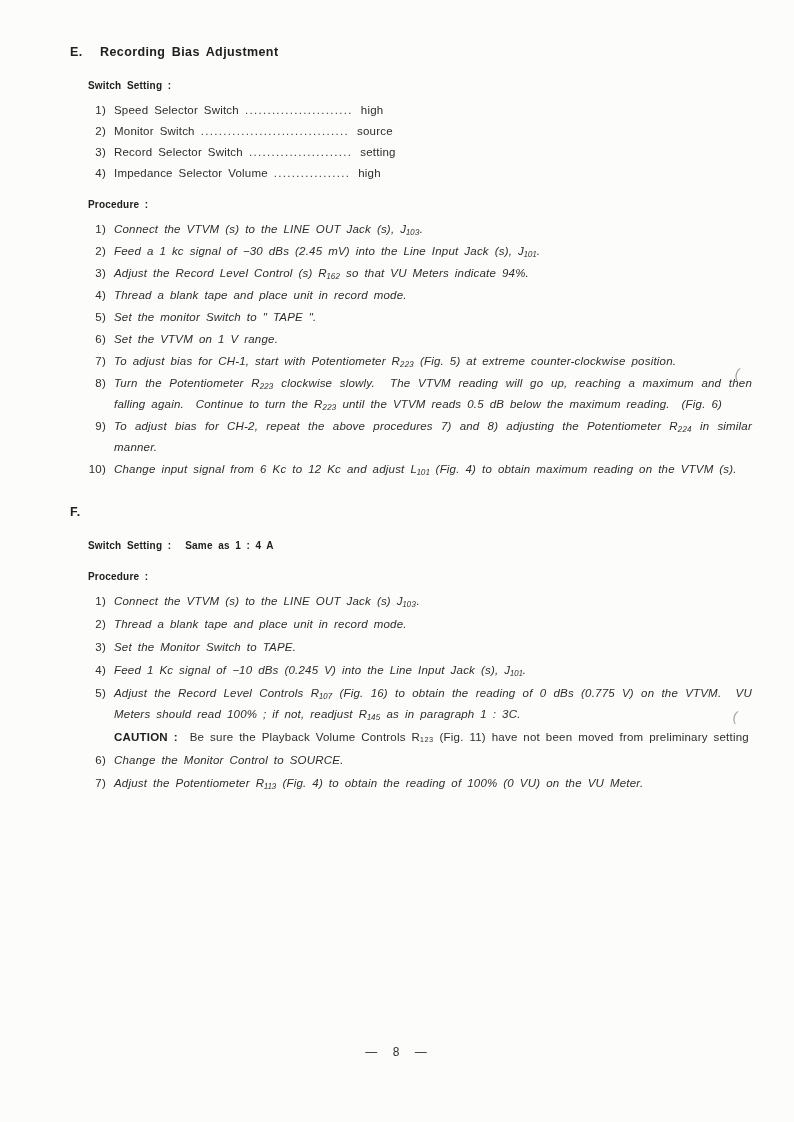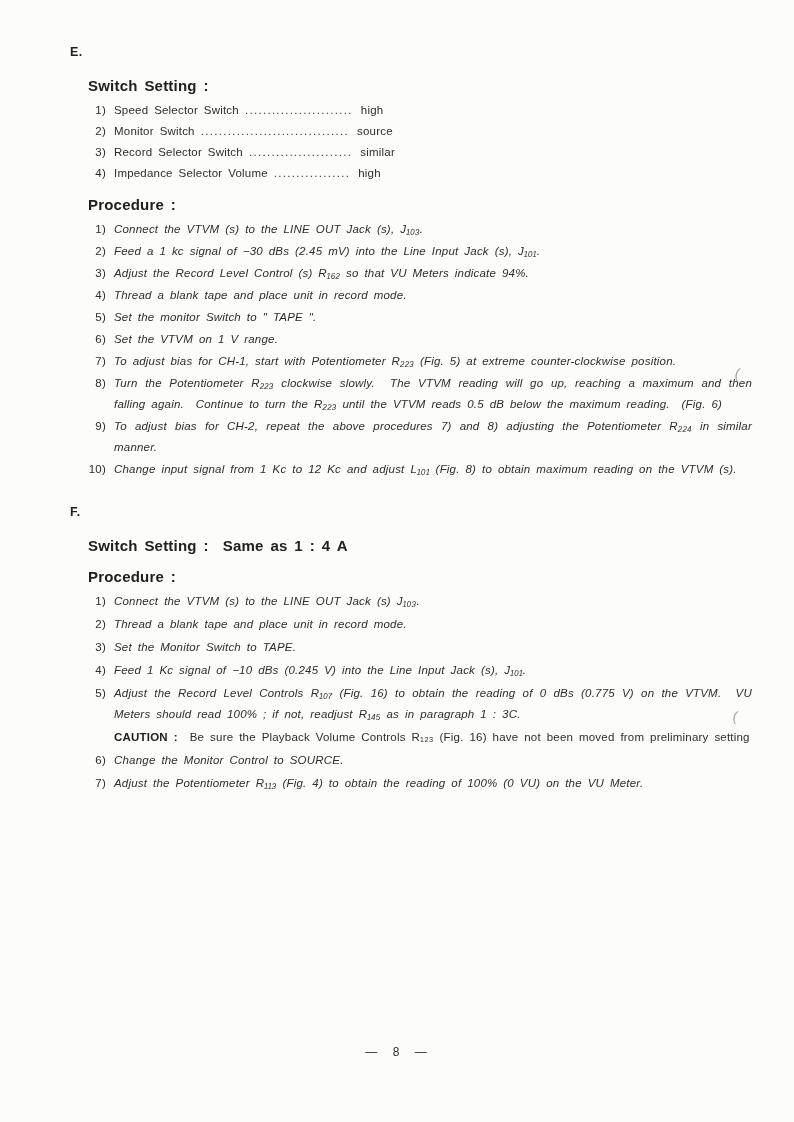--- a/index.html
+++ b/index.html
@@ -25,21 +25,21 @@
     display: flex;
     gap: 14px;
     font-size: 12.5px;
     font-weight: bold;
     color: #202020;
     letter-spacing: 0.4px;
   }
   .sec-letter { flex: none; min-width: 16px; }
   .sec-body { margin-left: 18px; }
   .sub-heading {
-    font-size: 15px;
+    font-size: 10px;
     font-weight: bold;
     color: #202020;
     margin-top: 12px;
     margin-bottom: 4px;
     display: flex;
     gap: 14px;
   }
   .sub-heading.proc { margin-top: 10px; margin-bottom: 4px; }
   .sw-list { margin-bottom: 2px; }
   .sw-row {
@@ -102,20 +102,21 @@
   .artifact.a2 { left: 733px; top: 706px; transform: rotate(12deg); }
 </style>
 </head>
 <body>
 
 <div class="sheet">
 
   <section class="section sec-e">
     <h2 class="sec-heading">
       <span class="sec-letter">E.</span>
+      <span class="sec-title">Recording Bias Adjustment</span>
     </h2>
 
     <div class="sec-body">
       <h3 class="sub-heading">
         <span>Switch Setting :</span>
       </h3>
 
       <div class="sw-list">
         <div class="sw-row">
           <span class="num">1)</span>
@@ -126,21 +127,21 @@
         <div class="sw-row">
           <span class="num">2)</span>
           <span class="lbl">Monitor Switch</span>
           <span class="dots">.................................</span>
           <span class="val">source</span>
         </div>
         <div class="sw-row">
           <span class="num">3)</span>
           <span class="lbl">Record Selector Switch</span>
           <span class="dots">.......................</span>
-          <span class="val">similar</span>
+          <span class="val">setting</span>
         </div>
         <div class="sw-row">
           <span class="num">4)</span>
           <span class="lbl">Impedance Selector Volume</span>
           <span class="dots">.................</span>
           <span class="val">high</span>
         </div>
       </div>
 
       <h3 class="sub-heading proc">
@@ -179,21 +180,21 @@
         <div class="proc-row">
           <span class="num">8)</span>
           <div class="txt">Turn the Potentiometer R₂₂₃ clockwise slowly.  The VTVM reading will go up, reaching a maximum and then falling again.  Continue to turn the R₂₂₃ until the VTVM reads 0.5 dB below the maximum reading.  (Fig. 6)</div>
         </div>
         <div class="proc-row">
           <span class="num">9)</span>
           <div class="txt">To adjust bias for CH-2, repeat the above procedures 7) and 8) adjusting the Potentiometer R₂₂₄ in similar manner.</div>
         </div>
         <div class="proc-row">
           <span class="num">10)</span>
-          <div class="txt">Change input signal from 1 Kc to 12 Kc and adjust L₁₀₁ (Fig. 8) to obtain maximum reading on the VTVM (s).</div>
+          <div class="txt">Change input signal from 6 Kc to 12 Kc and adjust L₁₀₁ (Fig. 4) to obtain maximum reading on the VTVM (s).</div>
         </div>
       </div>
     </div>
   </section>
 
   <section class="section sec-f">
     <h2 class="sec-heading">
       <span class="sec-letter">F.</span>
     </h2>
 
@@ -225,21 +226,21 @@
           <div class="txt">Feed 1 Kc signal of −10 dBs (0.245 V) into the Line Input Jack (s), J₁₀₁.</div>
         </div>
         <div class="proc-row">
           <span class="num">5)</span>
           <div class="txt">Adjust the Record Level Controls R₁₀₇ (Fig. 16) to obtain the reading of 0 dBs (0.775 V) on the VTVM.  VU Meters should read 100% ; if not, readjust R₁₄₅ as in paragraph 1 : 3C.</div>
         </div>
 
         <div class="caution-row">
           <span class="cau-label">CAUTION :</span>
           <div class="cau-text">
-            <div>Be sure the Playback Volume Controls R₁₂₃ (Fig. 16) have not been moved from preliminary setting</div>
+            <div>Be sure the Playback Volume Controls R₁₂₃ (Fig. 11) have not been moved from preliminary setting</div>
           </div>
         </div>
 
         <div class="proc-row">
           <span class="num">6)</span>
           <div class="txt">Change the Monitor Control to SOURCE.</div>
         </div>
         <div class="proc-row">
           <span class="num">7)</span>
           <div class="txt">Adjust the Potentiometer R₁₁₃ (Fig. 4) to obtain the reading of 100% (0 VU) on the VU Meter.</div>

